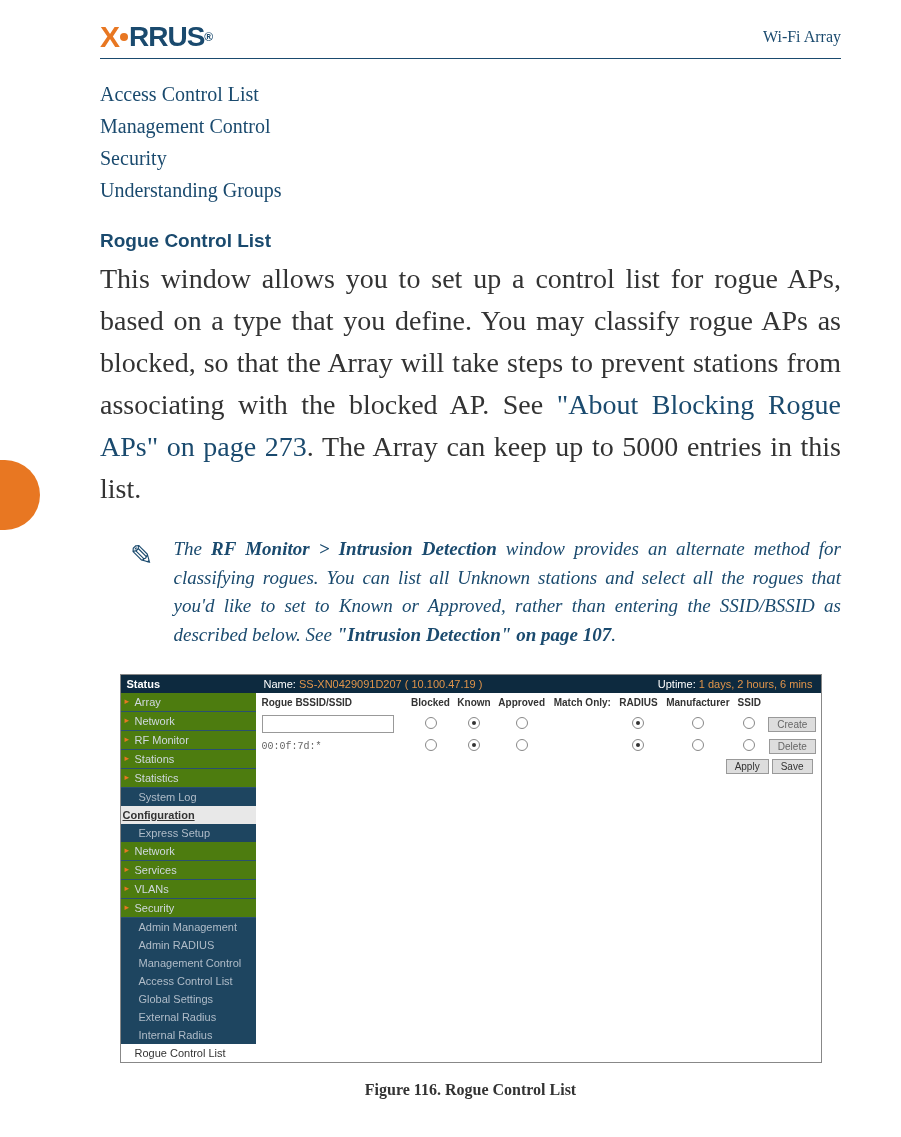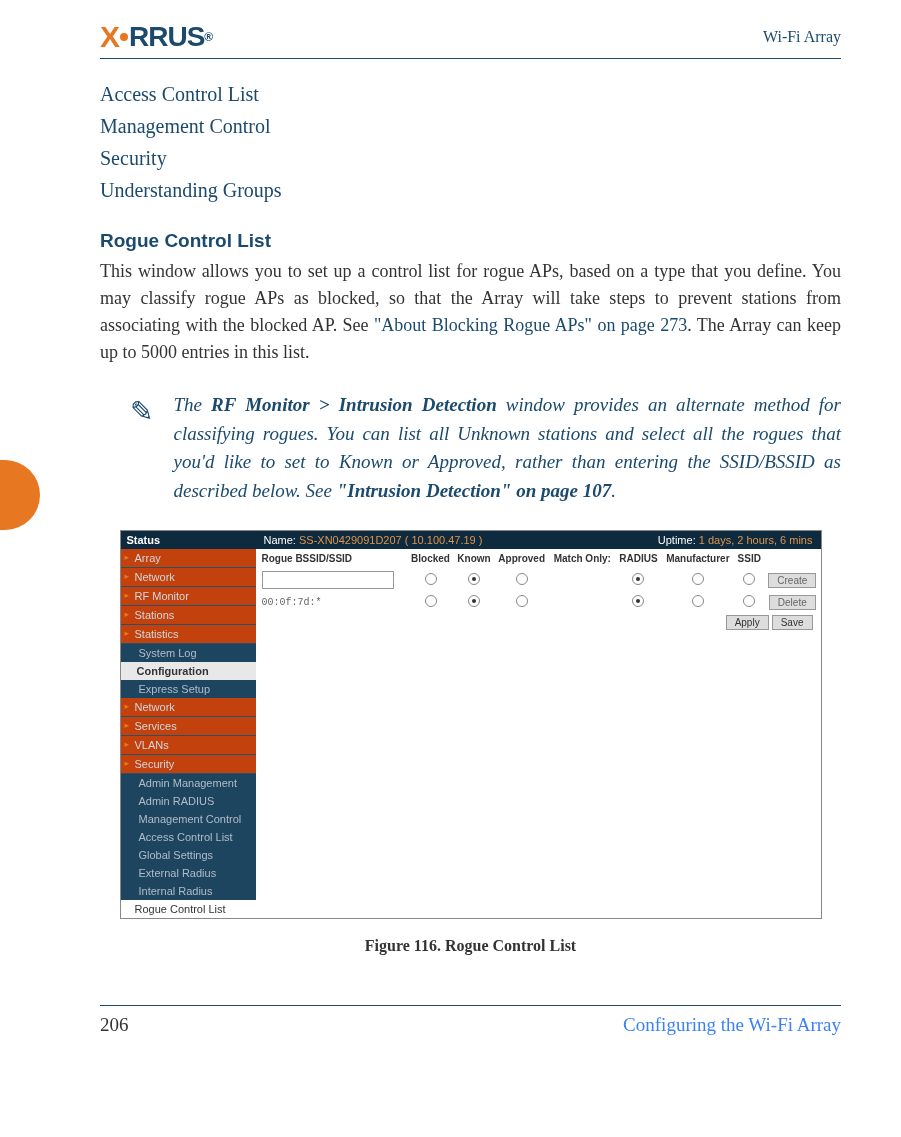--- a/index.html
+++ b/index.html
@@ -53,21 +53,21 @@
   .link-item { margin-bottom: 2px; }
   .section-title {
     color: #1a4a6e;
     font-family: Arial, sans-serif;
     font-weight: bold;
     font-size: 19px;
     margin-top: 25px;
     margin-bottom: 6px;
   }
   .body-text {
-    font-size: 18px;
+    font-size: 28px;
     line-height: 1.5;
     text-align: justify;
     color: #333;
   }
   .body-text .link { color: #1a4a6e; }
   .note-block {
     display: flex;
     margin: 25px 0 25px 30px;
     align-items: flex-start;
   }
@@ -122,41 +122,42 @@
     flex-shrink: 0;
   }
   .ss-sidebar-top {
     background: #0d2a3f;
     padding: 3px 6px;
     font-weight: bold;
   }
   .ss-nav-item {
     padding: 3px 6px 3px 14px;
     border-bottom: 1px solid #2a5070;
-    background: #c2410c;
+    background: #4d7c0f;
     color: #d0d8e0;
     position: relative;
   }
   .ss-nav-item::before {
     content: "▸";
     position: absolute;
     left: 4px;
     color: #e87722;
     font-size: 9px;
   }
   .ss-nav-sub {
     padding: 3px 6px 3px 18px;
     background: #1e4560;
     color: #b0bcc8;
   }
   .ss-nav-header {
     background: #e8e8e8;
     color: #333;
     font-weight: bold;
-    padding: 3px 16px;
+    padding: 3px 2px;
+    text-decoration: underline;
   }
   .ss-nav-active {
     background: #fff;
     color: #333;
     padding: 3px 6px 3px 14px;
   }
   .ss-main {
     flex: 1;
     background: #fff;
   }

